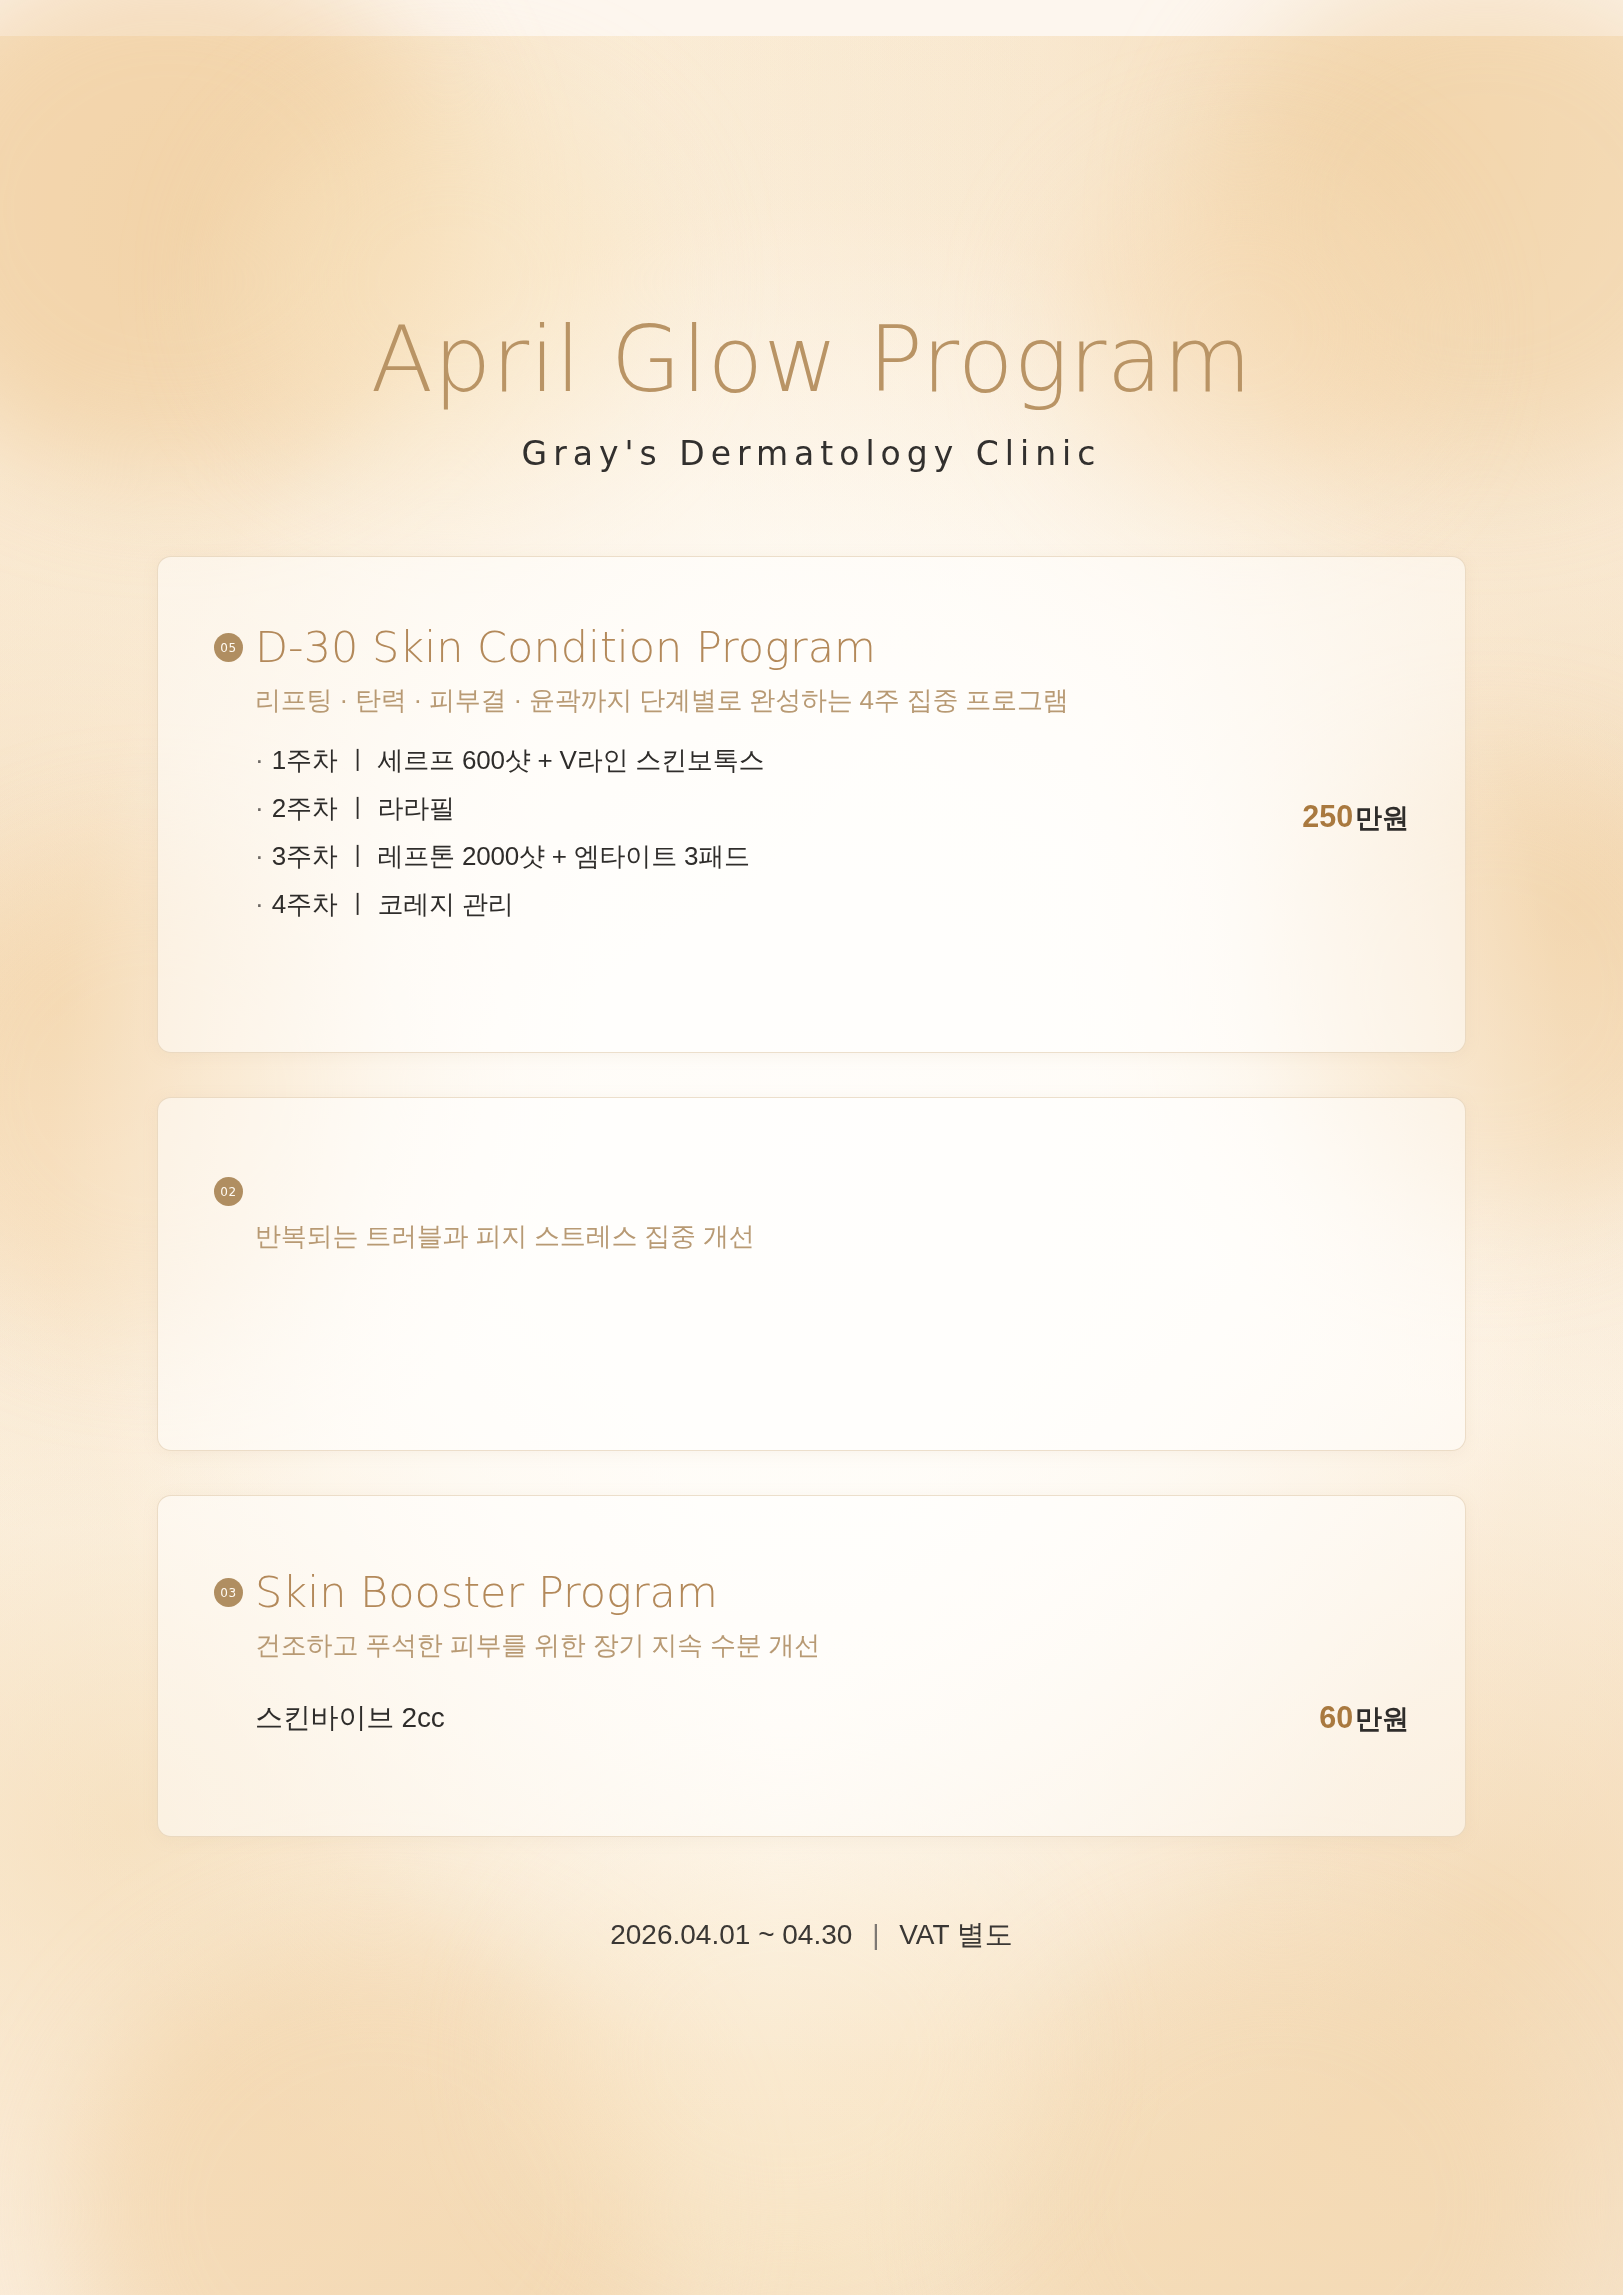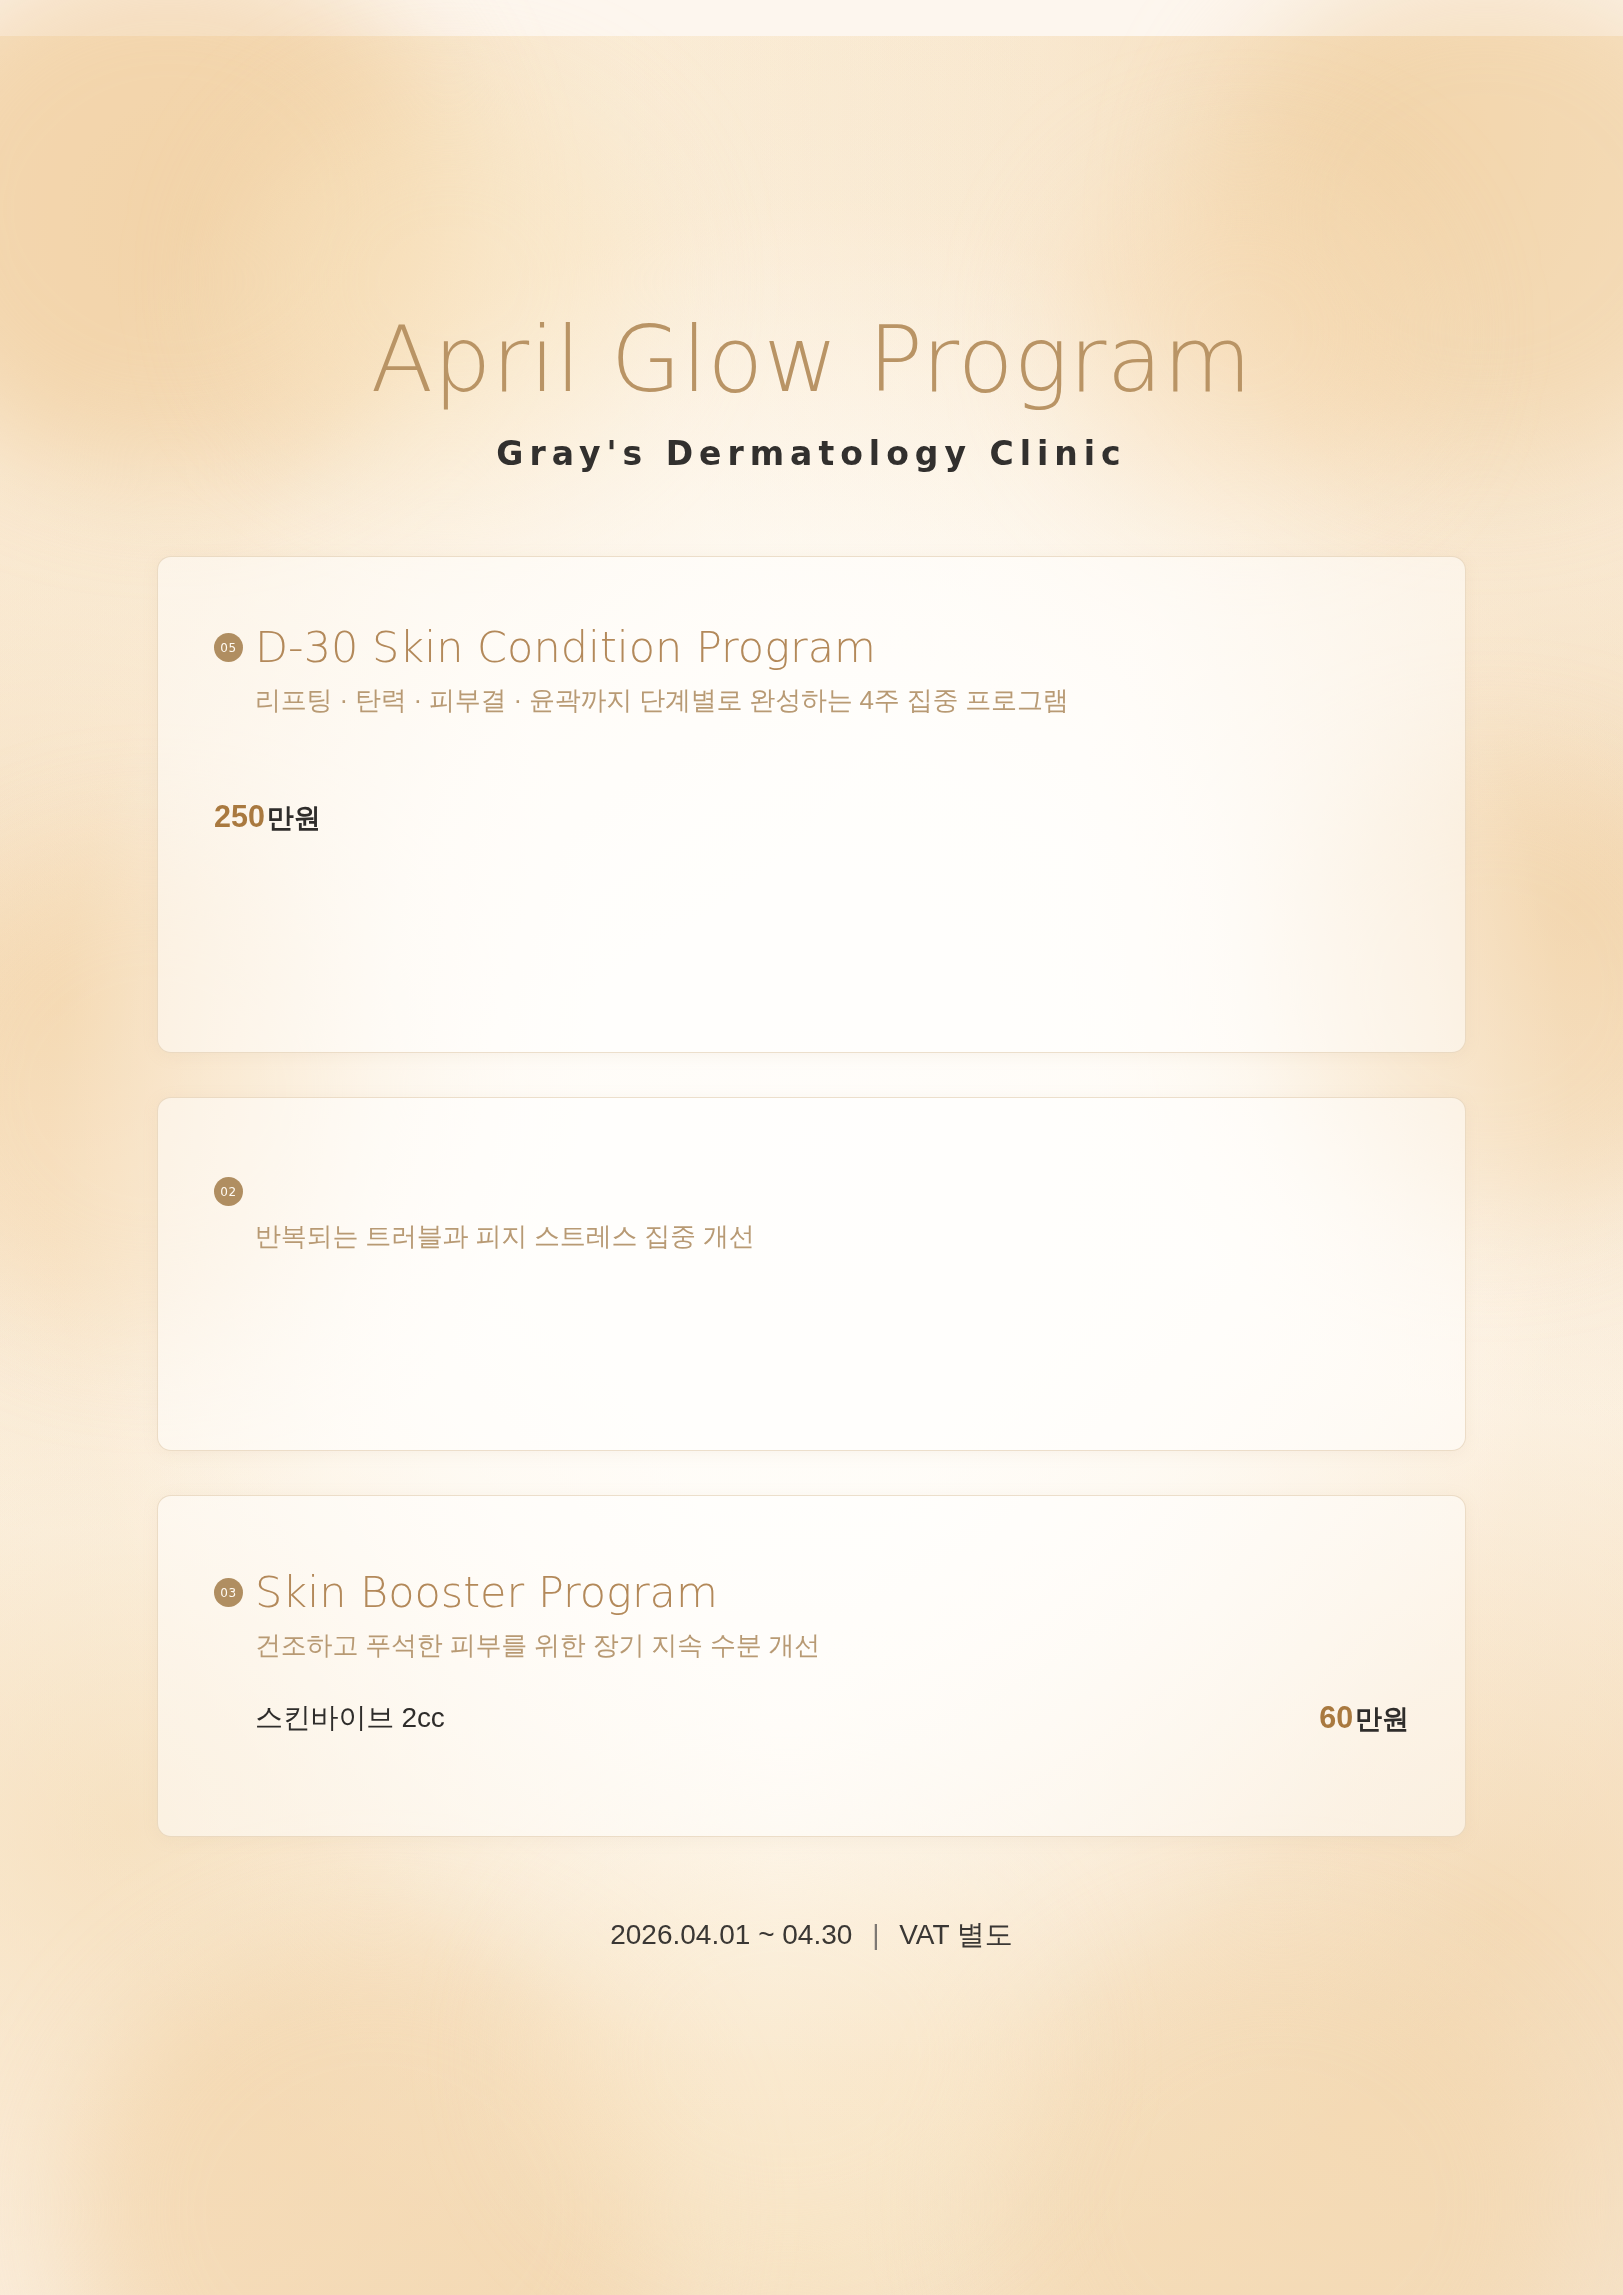--- a/index.html
+++ b/index.html
@@ -72,21 +72,21 @@
     font-size: 91px;
     letter-spacing: 0.5px;
     color: #b99465;
     line-height: 1;
   }
   .subtitle {
     margin: 0;
     padding-top: 29px;
     text-align: center;
     font-family: "DejaVu Sans", sans-serif;
-    font-weight: 700;
+    font-weight: 400;
     font-size: 33px;
     letter-spacing: 6px;
     color: #32302e;
   }
 
   
   .cards {
     margin: 0 auto;
     padding-top: 83px;
     width: 1309px;
@@ -225,20 +225,26 @@
 
     <div class="cards">
 
       <section class="card card-01">
         <div class="card-head">
           <span class="badge">05</span>
           <span class="card-title">D-30 Skin Condition Program</span>
         </div>
         <div class="card-sub">리프팅 · 탄력 · 피부결 · 윤곽까지 단계별로 완성하는 4주 집중 프로그램</div>
         <div class="card-body">
+          <ul class="item-list">
+            <li><span class="dot">·</span><span>1주차 ㅣ 세르프 600샷 + V라인 스킨보톡스</span></li>
+            <li><span class="dot">·</span><span>2주차 ㅣ 라라필</span></li>
+            <li><span class="dot">·</span><span>3주차 ㅣ 레프톤 2000샷 + 엠타이트 3패드</span></li>
+            <li><span class="dot">·</span><span>4주차 ㅣ 코레지 관리</span></li>
+          </ul>
           <div class="price">
             <span class="num">250</span><span>만원</span>
           </div>
         </div>
       </section>
 
       <section class="card card-02">
         <div class="card-head">
           <span class="badge">02</span>
         </div>

